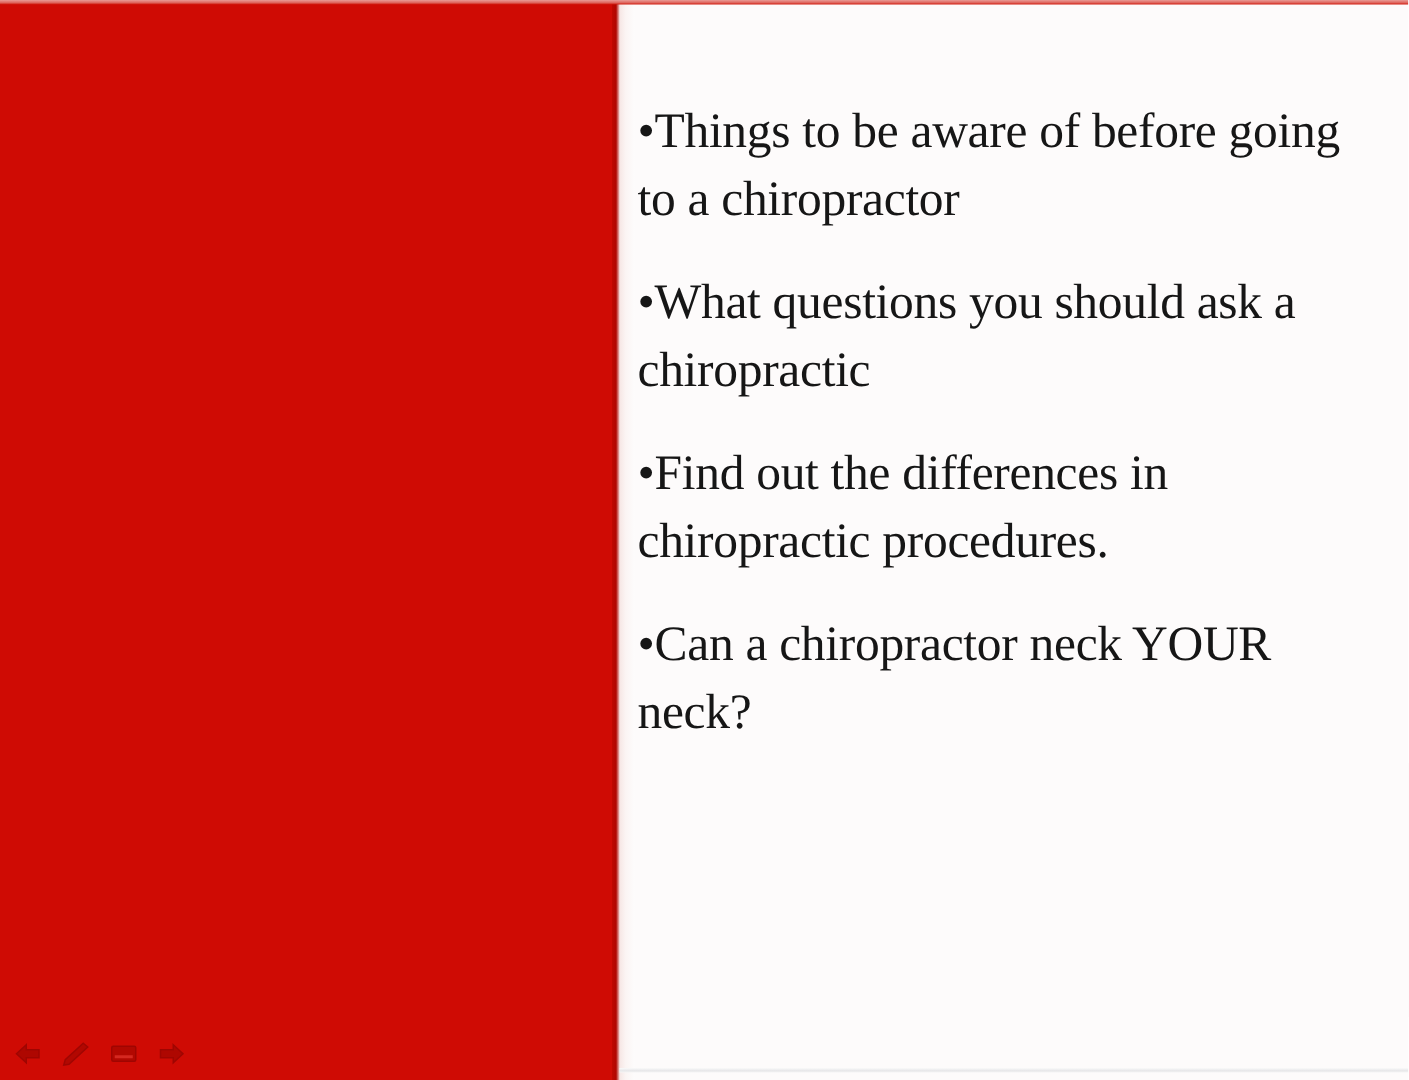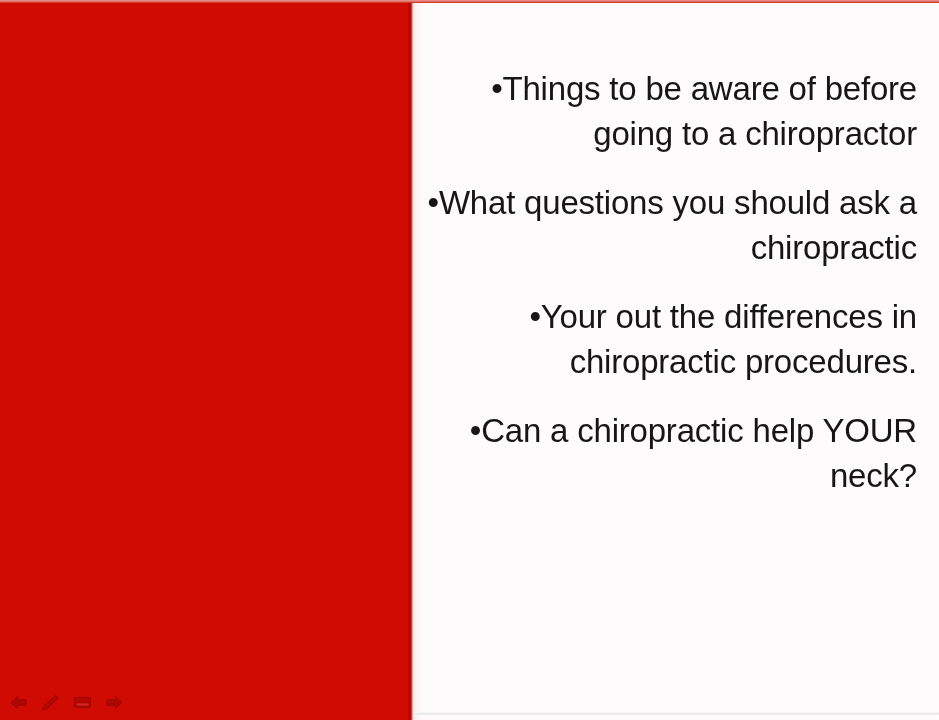--- a/index.html
+++ b/index.html
@@ -93,28 +93,27 @@
   }
 
   .bullet-list {
     position: absolute;
     left: 425px;
     top: 66px;
     width: 500px;
     z-index: 4;
   }
   .bullet-item {
-    font-family: Liberation Sans, sans-serif;
+    font-family: Liberation Serif, serif;
     font-size: 33px;
     line-height: 45px;
     color: #161616;
     margin: 0 0 24px 0;
     max-width: 492px;
     letter-spacing: -0.2px;
-    text-align: right;
   }
   .bullet-item:last-child { margin-bottom: 0; }
 
   
   .toolbar {
     position: absolute;
     left: 8px;
     bottom: 8px;
     width: 130px;
     height: 20px;
@@ -158,22 +157,22 @@
     <div class="title-line">Help Your</div>
     <div class="title-line">Neck Pain?</div>
   </div>
 
   <div class="content-panel"></div>
   <div class="content-panel-inner-edge"></div>
 
   <div class="bullet-list">
     <p class="bullet-item">•Things to be aware of before going to a chiropractor</p>
     <p class="bullet-item">•What questions you should ask a chiropractic</p>
-    <p class="bullet-item">•Your out the differences in chiropractic procedures.</p>
-    <p class="bullet-item">•Can a chiropractic help YOUR neck?</p>
+    <p class="bullet-item">•Find out the differences in chiropractic procedures.</p>
+    <p class="bullet-item">•Can a chiropractor neck YOUR neck?</p>
   </div>
 
   <div class="toolbar">
 
     <span class="toolbar-icon">
       <svg viewBox="0 0 21 17" width="21" height="17" aria-hidden="true">
         <path d="M9.5 2.5 L3 8.5 L9.5 14.5 L9.5 11.2 L18 11.2 L18 5.8 L9.5 5.8 Z" fill="#a20600" stroke="#8d0400" stroke-width="1"></path>
       </svg>
     </span>
 

